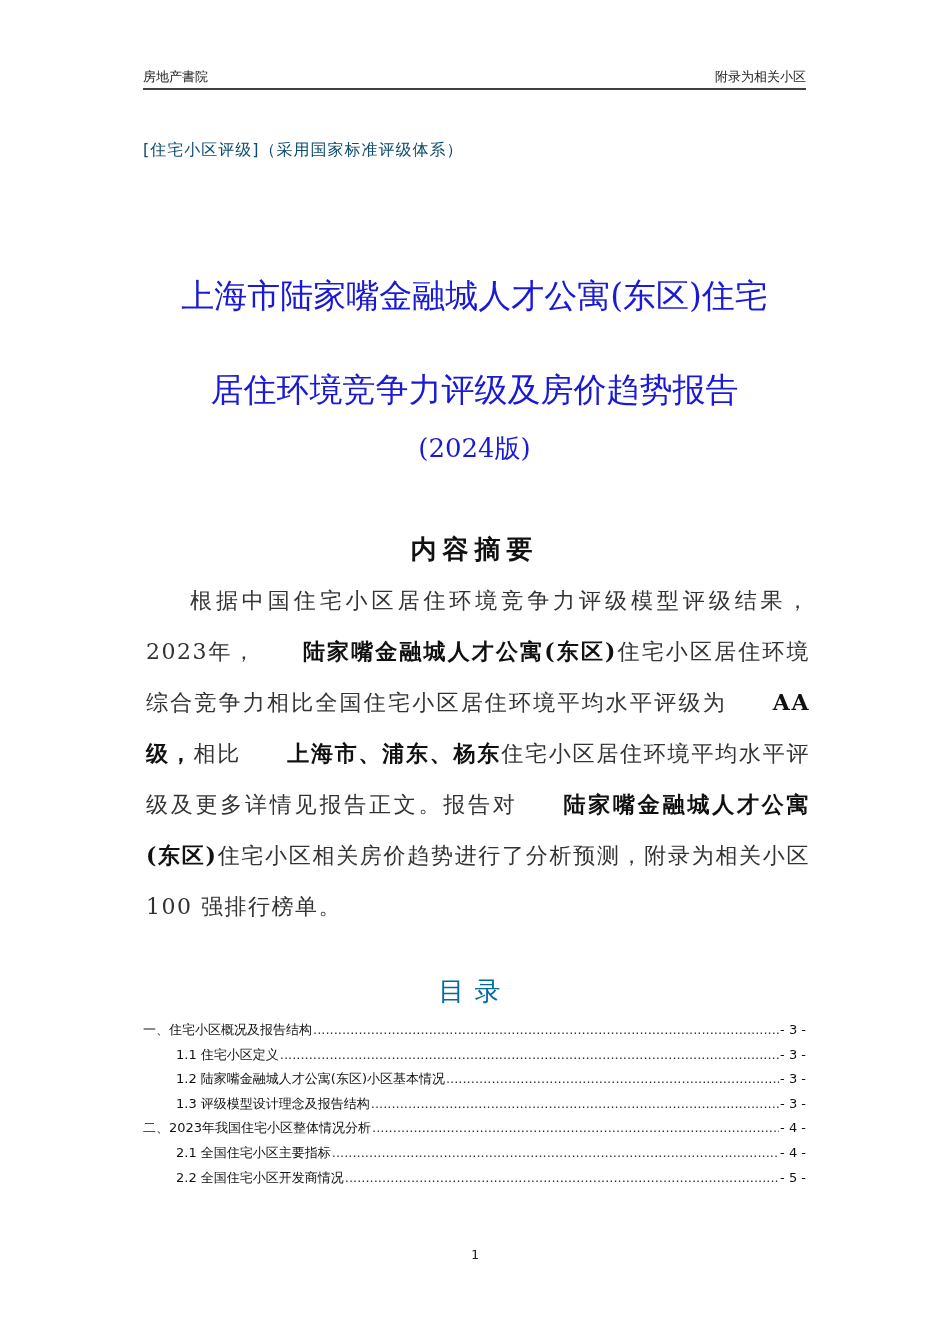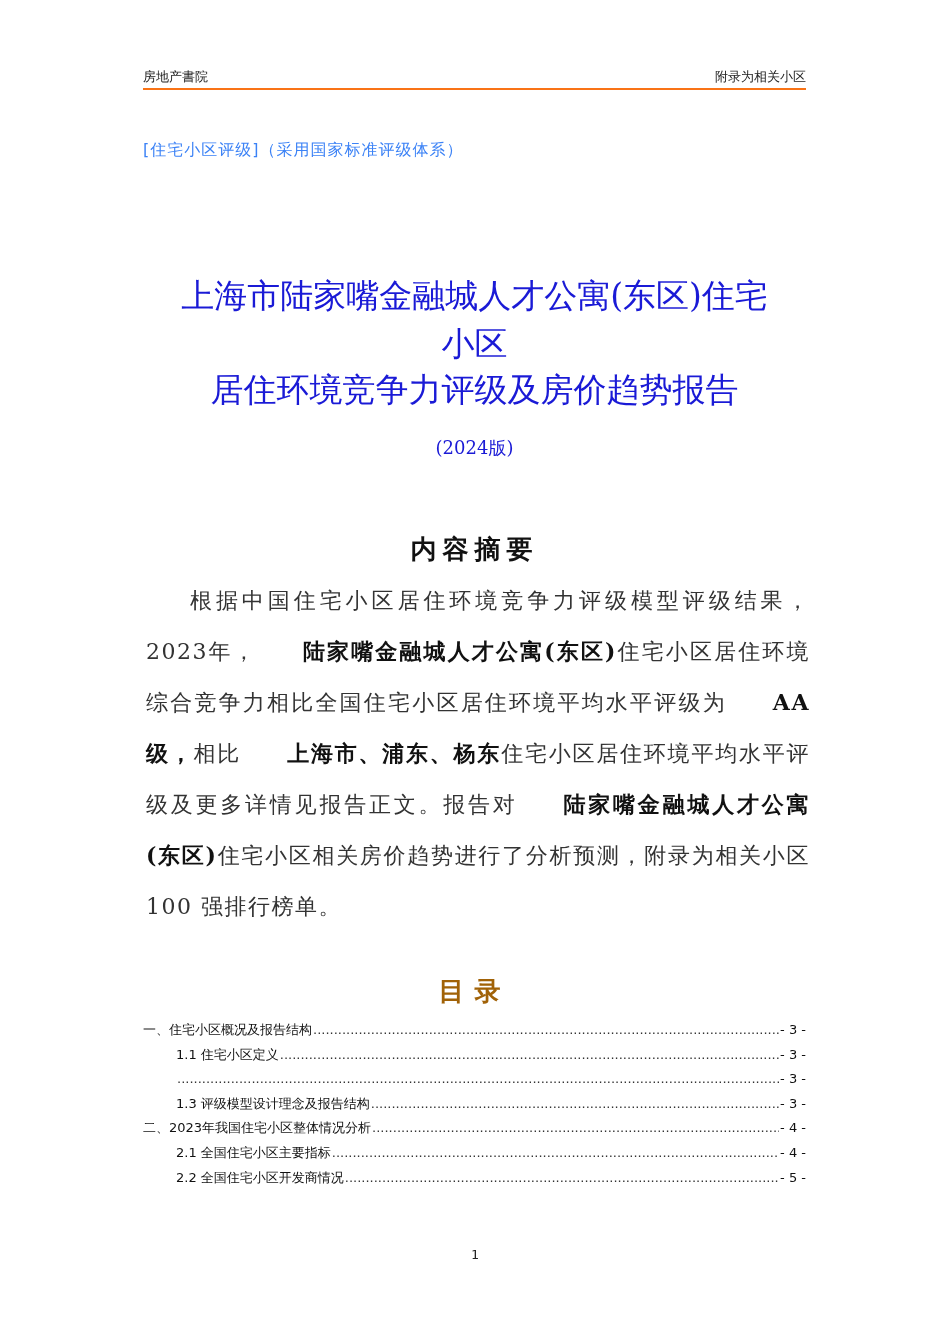--- a/index.html
+++ b/index.html
@@ -1,40 +1,40 @@
 <!DOCTYPE html>
 <html><head>
 <meta charset="utf-8">
 <style>
   html, body { margin:0; padding:0; background:#ffffff; }
   body { width:950px; height:1344px; position:relative; overflow:hidden;
          font-family:"DejaVu Serif", serif; color:#222; }
   .header { position:absolute; left:143px; top:66px; width:663px; height:22px;
-            border-bottom:2px solid #f97316; }
+            border-bottom:2px solid #404040; }
   .header-left, .header-right { position:absolute; top:2px; font-size:13px;
             font-family:"DejaVu Sans", sans-serif; color:#222; }
   .header-left { left:0; }
   .header-right { right:0; }
   .tag-line { position:absolute; left:143px; top:140px; font-size:16px;
-              font-family:"DejaVu Sans", sans-serif; color:#3b82f6; letter-spacing:1px; }
+              font-family:"DejaVu Sans", sans-serif; color:#0c4a6e; letter-spacing:1px; }
   .title { position:absolute; left:143px; width:663px; text-align:center;
            color:#1a1ad6; font-family:"DejaVu Serif", serif; }
   .t1 { top:272px; font-size:33px; line-height:48px; }
   .t2 { top:370px; font-size:33px; line-height:40px; }
-  .t3 { top:430px; font-size:18px; line-height:36px;text-align:center; }
+  .t3 { top:430px; font-size:26px; line-height:36px;text-align:center; }
   .abstract-heading { position:absolute; left:143px; width:663px; top:532px;
            text-align:center; font-family:"DejaVu Sans", sans-serif;
            font-weight:bold; font-size:26px; letter-spacing:6px; color:#111; }
   .abstract { position:absolute; left:146px; top:575px; width:664px;
            font-size:22px; line-height:51px; color:#333; text-align:justify;
            text-indent:44px; letter-spacing:1.5px; }
   .abstract b { color:#111;padding-left:46px; }
   .toc-heading { position:absolute; left:143px; width:663px; top:974px;
            text-align:center; font-family:"DejaVu Sans", sans-serif;
-           font-weight:bold; font-size:26px; letter-spacing:10px; color:#a16207; }
+           font-weight:normal; font-size:26px; letter-spacing:10px; color:#0369a1; }
   .toc { position:absolute; left:143px; top:1018px; width:663px;
          font-family:"DejaVu Sans", sans-serif; font-size:13px; color:#111; }
   .toc-row { display:flex; align-items:baseline; height:24.6px; line-height:24.6px; }
   .toc-row.sub { padding-left:33px; }
   .toc-label { white-space:nowrap;text-align:center; }
   .toc-dots { flex:1; overflow:hidden; white-space:nowrap; color:#333; margin:0 1px; }
   .toc-dots::before { content:"........................................................................................................................................................................................................"; }
   .toc-page { white-space:nowrap; }
   .page-num { position:absolute; left:0; width:950px; top:1247px; text-align:center;
               font-size:13px; font-family:"DejaVu Sans Mono", monospace; color:#222; }
@@ -44,21 +44,20 @@
 
 <div class="header">
   <span class="header-left">房地产書院</span>
   <span class="header-right">附录为相关小区</span>
 </div>
 
 <div class="tag-line">[住宅小区评级]（采用国家标准评级体系）</div>
 
 <div class="title t1">
   <div>上海市陆家嘴金融城人才公寓(东区)住宅</div>
-  <div>小区</div>
 </div>
 <div class="title t2">居住环境竞争力评级及房价趋势报告</div>
 <div class="title t3">(2024版)</div>
 
 <div class="abstract-heading">内容摘要</div>
 
 <div class="abstract"><span>根据中国住宅小区居住环境竞争力评级模型评级结果，2023年，</span><b>陆家嘴金融城人才公寓(东区)</b><span>住宅小区居住环境综合竞争力相比全国住宅小区居住环境平均水平评级为</span><b>AA级，</b><span>相比</span><b>上海市、浦东、杨东</b><span>住宅小区居住环境平均水平评级及更多详情见报告正文。报告对</span><b>陆家嘴金融城人才公寓(东区)</b><span>住宅小区相关房价趋势进行了分析预测，附录为相关小区 100 强排行榜单。</span></div>
 
 <div class="toc-heading">目录</div>
 
@@ -67,20 +66,21 @@
     <span class="toc-label">一、住宅小区概况及报告结构</span>
     <span class="toc-dots"></span>
     <span class="toc-page">- 3 -</span>
   </div>
   <div class="toc-row sub">
     <span class="toc-label">1.1 住宅小区定义</span>
     <span class="toc-dots"></span>
     <span class="toc-page">- 3 -</span>
   </div>
   <div class="toc-row sub">
+    <span class="toc-label">1.2 陆家嘴金融城人才公寓(东区)小区基本情况</span>
     <span class="toc-dots"></span>
     <span class="toc-page">- 3 -</span>
   </div>
   <div class="toc-row sub">
     <span class="toc-label">1.3 评级模型设计理念及报告结构</span>
     <span class="toc-dots"></span>
     <span class="toc-page">- 3 -</span>
   </div>
   <div class="toc-row">
     <span class="toc-label">二、2023年我国住宅小区整体情况分析</span>

